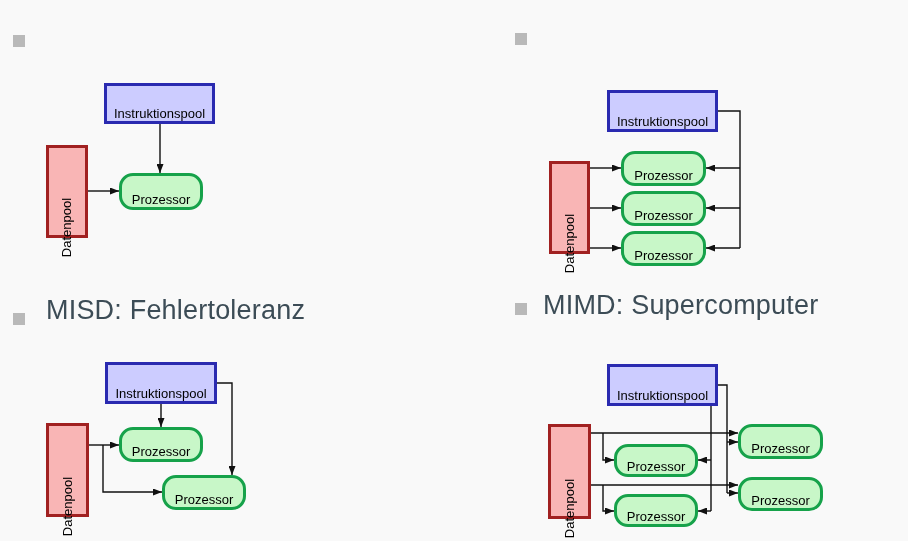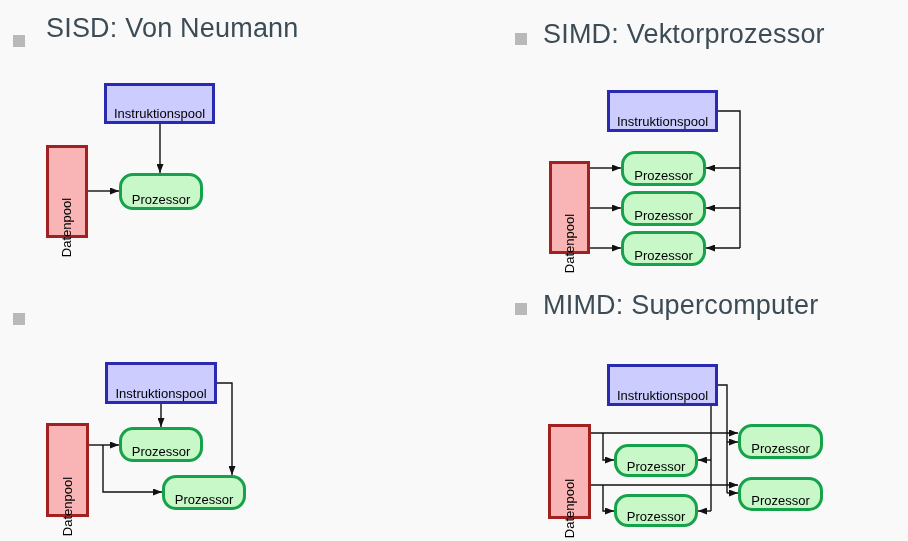--- a/index.html
+++ b/index.html
@@ -29,21 +29,20 @@
   .box-proc{background:var(--processor-fill);border:3px solid var(--processor-border);border-radius:14px;}
   .vtext{transform:rotate(-90deg);white-space:nowrap;}
 </style>
 </head>
 <body>
 
 <div class="slide">
 
   <section class="quadrant" id="q-sisd">
     <span class="bullet" style="left:13px;top:35px"></span>
-    <h2 class="title" style="left:46px;top:15px">SISD: Von Neumann</h2>
     <svg class="wires" width="454" height="271" viewBox="0 0 454 271">
       <defs>
         <marker id="ah1" markerWidth="9" markerHeight="7" refX="9" refY="3.5" orient="auto" markerUnits="userSpaceOnUse">
           <path d="M0,0 L9,3.5 L0,7 z" style="fill:var(--wire);stroke:none"></path>
         </marker>
       </defs>
       <path d="M160,124 V173" marker-end="url(#ah1)"></path>
       <path d="M88,191 H119" marker-end="url(#ah1)"></path>
     </svg>
     <div class="box box-instr" style="left:104px;top:83px;width:111px;height:41px">
@@ -52,21 +51,20 @@
     <div class="box box-data" style="left:46px;top:145px;width:42px;height:93px">
       <span class="vtext">Datenpool</span>
     </div>
     <div class="box box-proc" style="left:119px;top:173px;width:84px;height:37px">
       <span>Prozessor</span>
     </div>
   </section>
 
   <section class="quadrant" id="q-simd">
     <span class="bullet" style="left:61px;top:33px"></span>
-    <h2 class="title" style="left:89px;top:21px">SIMD: Vektorprozessor</h2>
     <svg class="wires" width="454" height="271" viewBox="0 0 454 271">
       <defs>
         <marker id="ah2" markerWidth="9" markerHeight="7" refX="9" refY="3.5" orient="auto" markerUnits="userSpaceOnUse">
           <path d="M0,0 L9,3.5 L0,7 z" style="fill:var(--wire);stroke:none"></path>
         </marker>
       </defs>
       <path d="M264,111 H286 V248"></path>
       <path d="M136,168 H167" marker-end="url(#ah2)"></path>
       <path d="M136,208 H167" marker-end="url(#ah2)"></path>
       <path d="M136,248 H167" marker-end="url(#ah2)"></path>
@@ -86,20 +84,21 @@
     <div class="box box-proc" style="left:167px;top:191px;width:85px;height:35px">
       <span>Prozessor</span>
     </div>
     <div class="box box-proc" style="left:167px;top:231px;width:85px;height:35px">
       <span>Prozessor</span>
     </div>
   </section>
 
   <section class="quadrant" id="q-misd">
     <span class="bullet" style="left:13px;top:43px"></span>
+    <h2 class="title" style="left:46px;top:27px">MISD: Fehlertoleranz</h2>
     <svg class="wires" width="454" height="271" viewBox="0 0 454 271">
       <defs>
         <marker id="ah3" markerWidth="9" markerHeight="7" refX="9" refY="3.5" orient="auto" markerUnits="userSpaceOnUse">
           <path d="M0,0 L9,3.5 L0,7 z" style="fill:var(--wire);stroke:none"></path>
         </marker>
       </defs>
       <path d="M161,134 V157" marker-end="url(#ah3)"></path>
       <path d="M217,113 H232 V205" marker-end="url(#ah3)"></path>
       <path d="M89,175 H119" marker-end="url(#ah3)"></path>
       <path d="M103,175 V222 H162" marker-end="url(#ah3)"></path>

